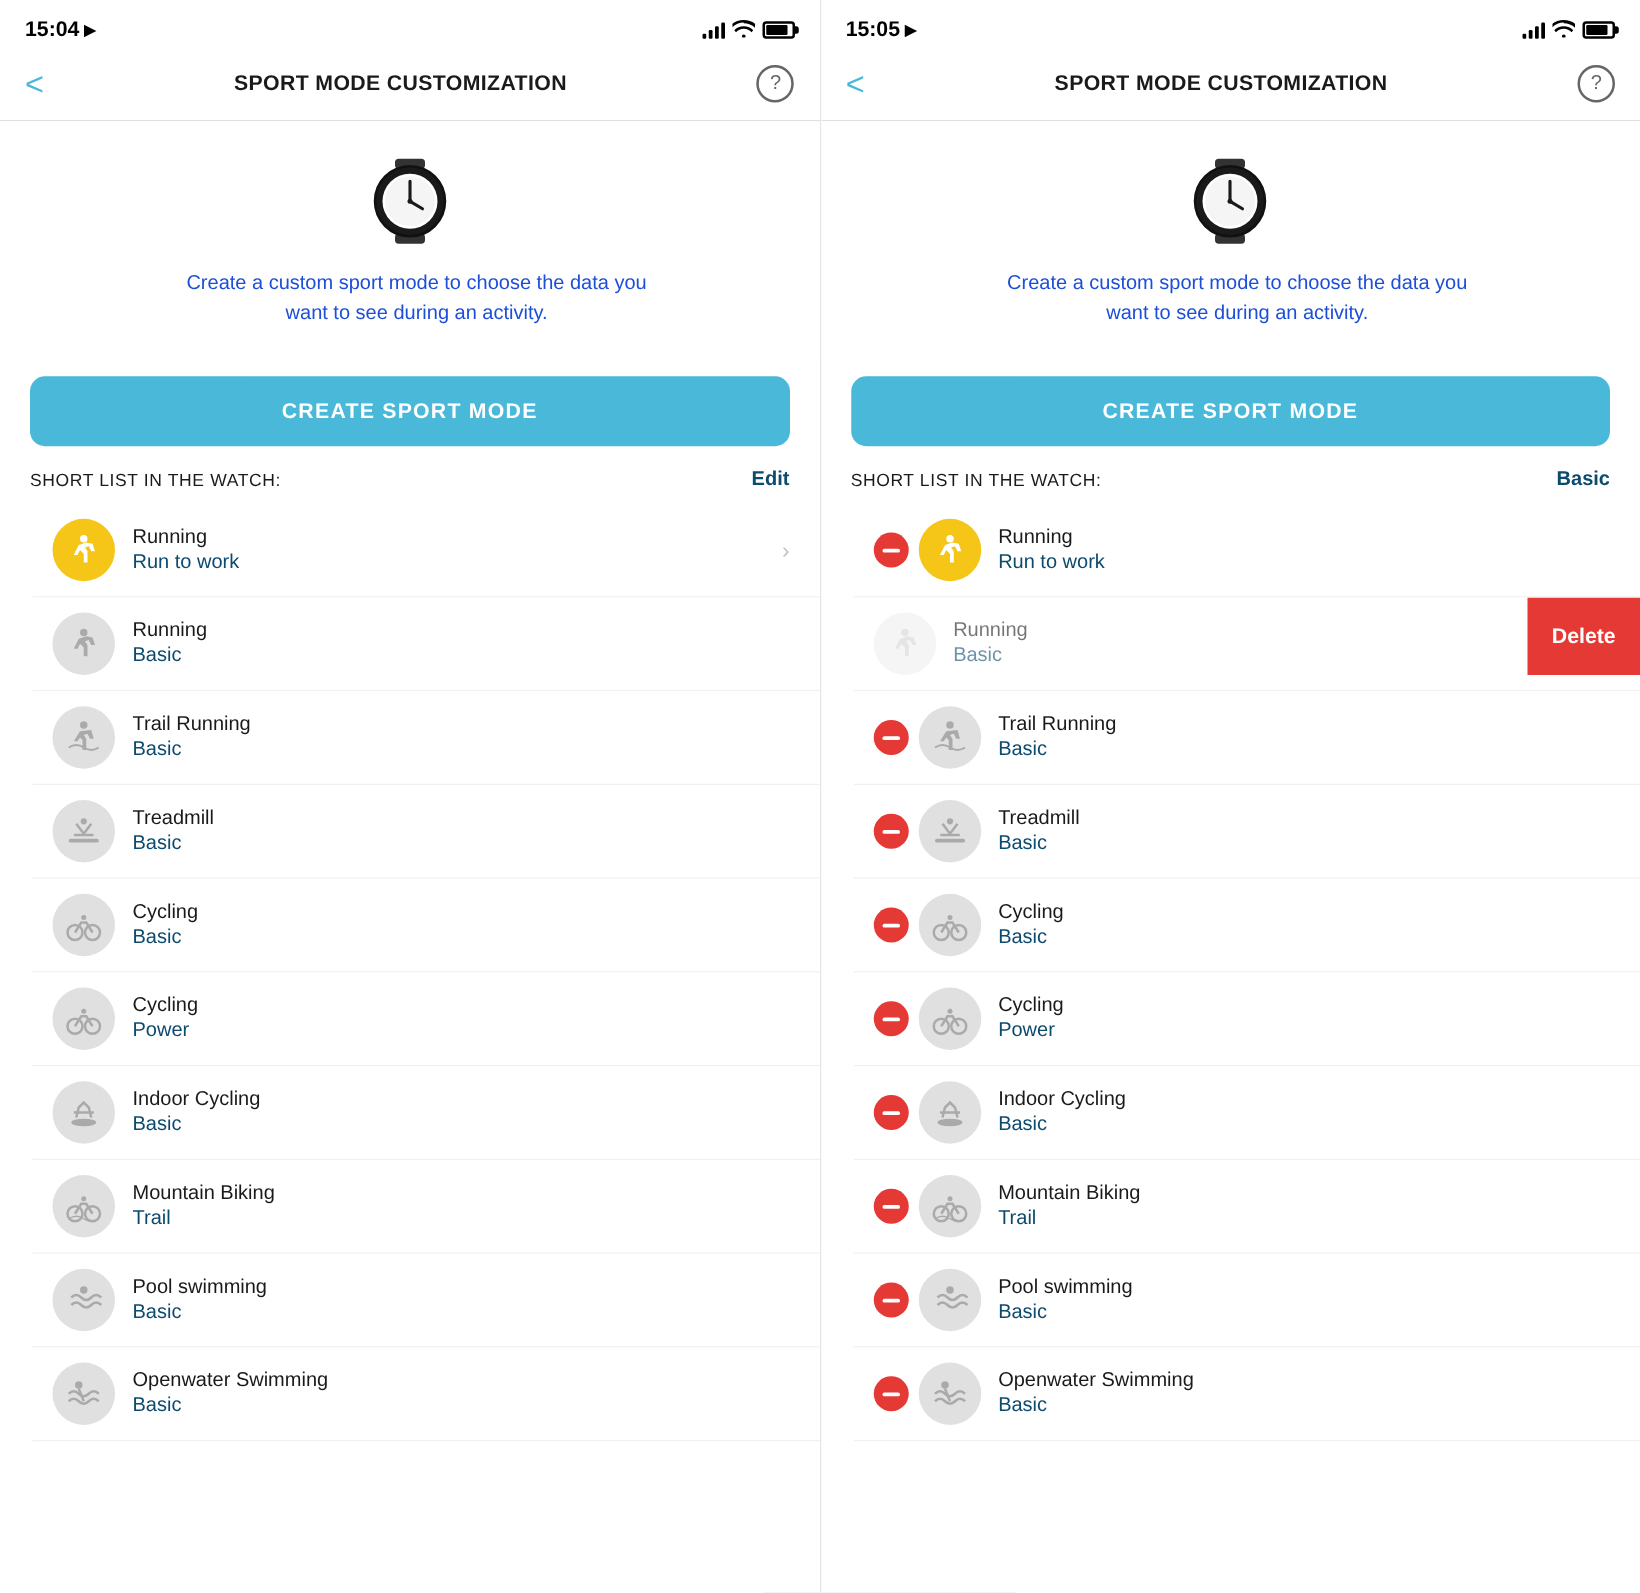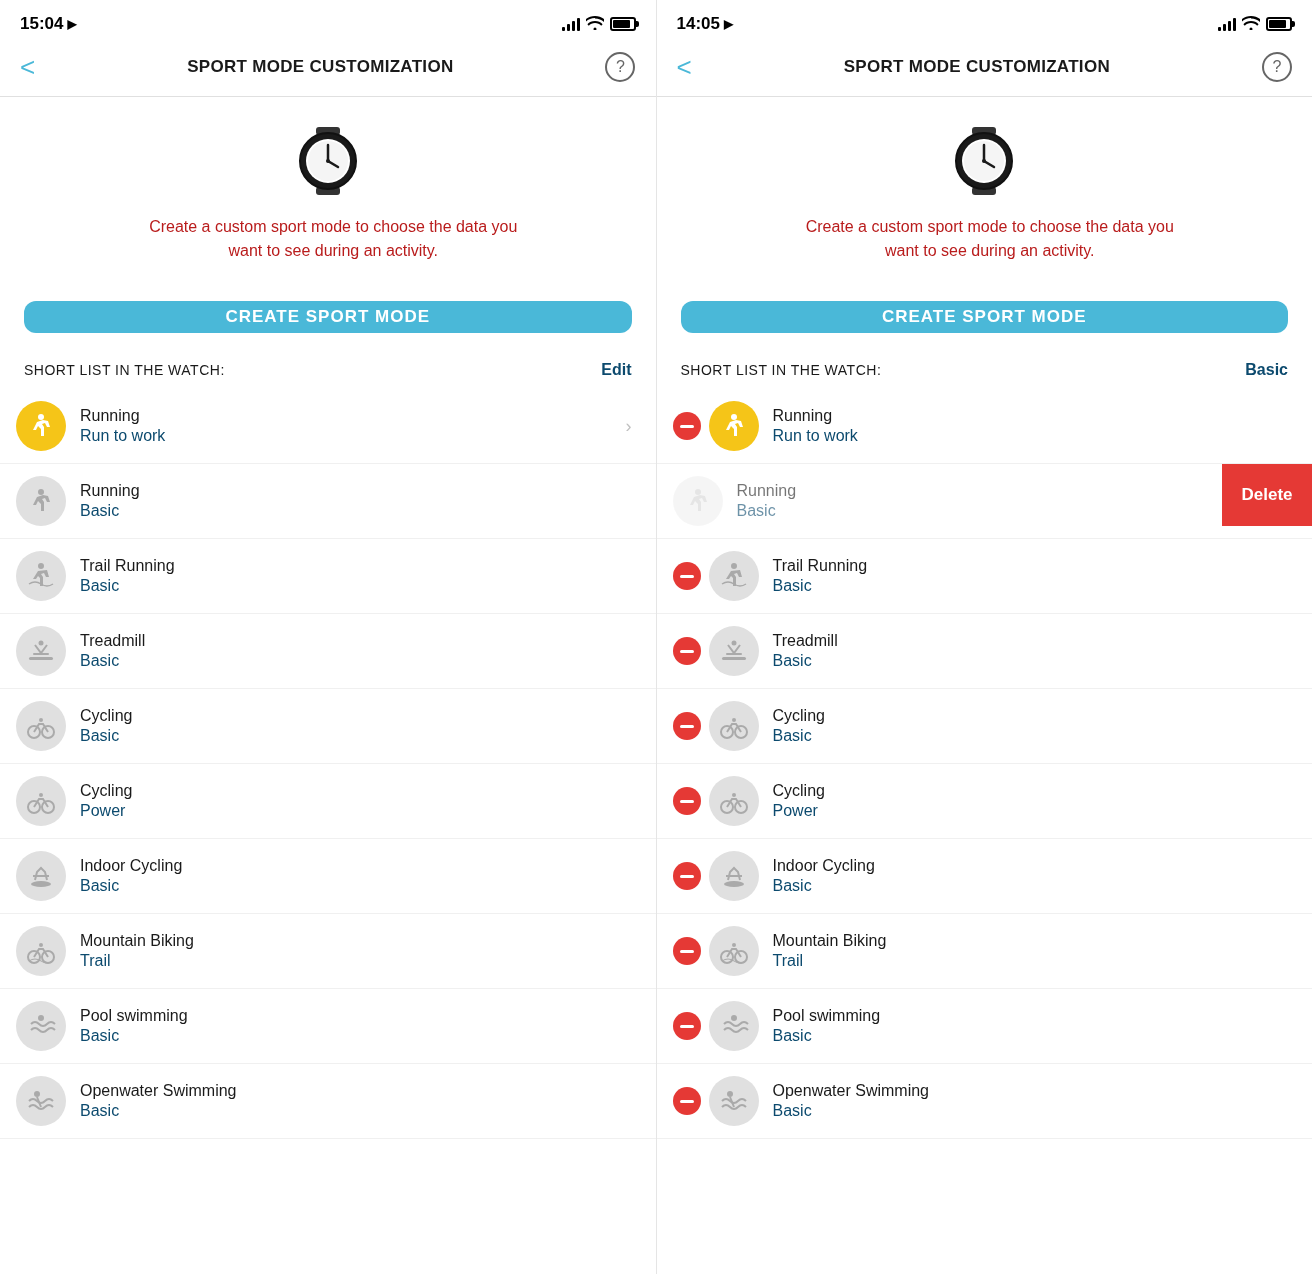--- a/index.html
+++ b/index.html
@@ -138,38 +138,38 @@
       padding: 28px 30px 20px;
       background: #fff;
     }
     .watch-icon {
       width: 72px;
       height: 72px;
       margin-bottom: 18px;
     }
     .watch-desc {
       font-size: 16px;
-      color: #b91c1c;
+      color: #1d4ed8;
       text-align: center;
       line-height: 1.5;
       max-width: 380px;
       margin-left: 11px;
     }
 
     
     .create-btn {
-      margin: 18px 24px 10px;
+      margin: 18px 24px 0;
       background: #4ab8d8;
       color: #fff;
       font-size: 17px;
       font-weight: 700;
       letter-spacing: 1px;
       border: none;
       border-radius: 12px;
-      padding: 6px;
+      padding: 18px;
       text-align: center;
       cursor: pointer;
       width: calc(100% - 48px);
     }
 
     
     .short-list-header {
       display: flex;
       justify-content: space-between;
       align-items: center;
@@ -193,20 +193,21 @@
       flex: 1;
       overflow-y: auto;
     }
     .list-item {
       display: flex;
       align-items: center;
       padding: 12px 24px 12px 16px;
       border-bottom: 1px solid #f0f0f0;
       background: #fff;
       position: relative;
+      margin-left: 26px;
     }
     .list-item-left {
       display: flex;
       align-items: center;
       flex: 1;
       min-width: 0;
     }
     .delete-btn-red {
       width: 28px;
       height: 28px;
@@ -507,21 +508,21 @@
         </div>
       </div>
 
     </div>
   </div>
 
   <div class="screen">
 
     <div class="status-bar">
       <div class="status-time">
-        <span>14:05</span>
+        <span>15:05</span>
         <span style="font-size:12px; vertical-align:super;">▶</span>
       </div>
       <div class="status-icons">
         <div class="signal-bars">
           <div class="signal-bar" style="height:4px;"></div>
           <div class="signal-bar" style="height:7px;"></div>
           <div class="signal-bar" style="height:10px;"></div>
           <div class="signal-bar" style="height:13px;"></div>
         </div>
         <span class="wifi-icon">

